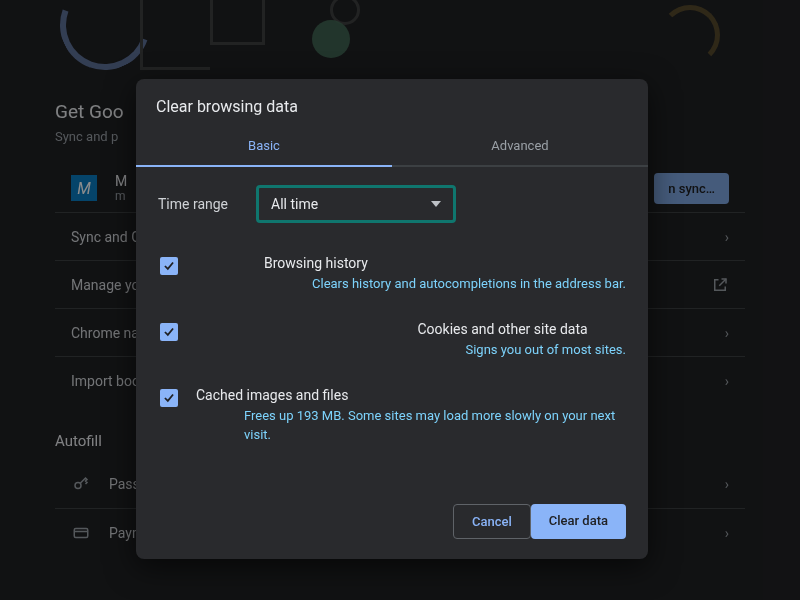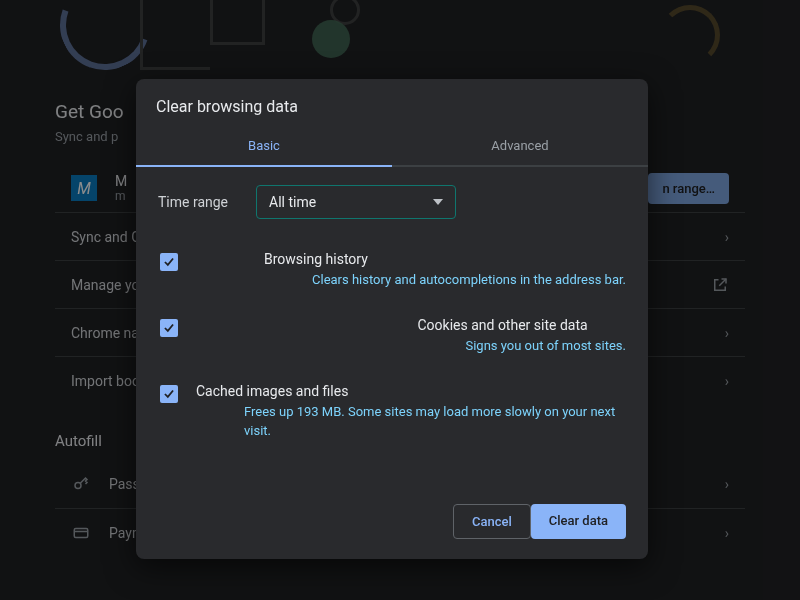--- a/index.html
+++ b/index.html
@@ -53,21 +53,21 @@
   .tab { flex: 1; text-align: center; padding: 12px 0; font-size: 13px; color: #9aa0a6; cursor: pointer; }
   .tab.active { color: #8ab4f8; }
   .tab-underline { height: 2px; background: #3c4043; position: relative; }
   .tab-underline .ind { position: absolute; left: 0; width: 50%; height: 2px; background: #8ab4f8; bottom: 0; }
 
   .body { padding: 18px 22px 10px 22px; flex: 1; }
   .time-row { display: flex; align-items: center; gap: 28px; margin-bottom: 22px; }
   .time-label { font-size: 14px; color: #cfd2d6; }
   .select {
     flex: 0 0 200px; display: flex; align-items: center; justify-content: space-between;
-    border: 1px solid #0f766e; border-radius: 4px; padding: 8px 12px;
+    border: 3px solid #0f766e; border-radius: 4px; padding: 8px 12px;
     font-size: 14px; color: #e8eaed; background: #292a2d; cursor: pointer;
   }
   .select .tri { width: 0; height: 0; border-left: 5px solid transparent; border-right: 5px solid transparent; border-top: 6px solid #bdc1c6; }
 
   .opt { display: flex; gap: 18px; padding: 10px 0 18px 2px; justify-content: space-between; }
   .chk {
     width: 18px; height: 18px; background: #8ab4f8; border-radius: 2px;
     display: flex; align-items: center; justify-content: center; flex-shrink: 0;
     cursor: pointer; margin-top: 2px;
   }
@@ -101,21 +101,21 @@
   <div class="row first">
     <div class="left">
       <div class="avatar-sq">
           <span>M</span>
         </div>
       <div>
         <div class="acct-name">M</div>
         <div class="acct-email">m</div>
       </div>
     </div>
-    <div class="sync-btn"><span>n range…</span></div>
+    <div class="sync-btn"><span>n sync…</span></div>
   </div>
 
   <div class="row">
     <span>Sync and G</span>
     <span class="chev">›</span>
   </div>
   <div class="row">
     <span>Manage yo</span>
     <span class="ext-icon-box">
       <svg viewBox="0 0 24 24" fill="none" stroke="#9aa0a6" stroke-width="2">

